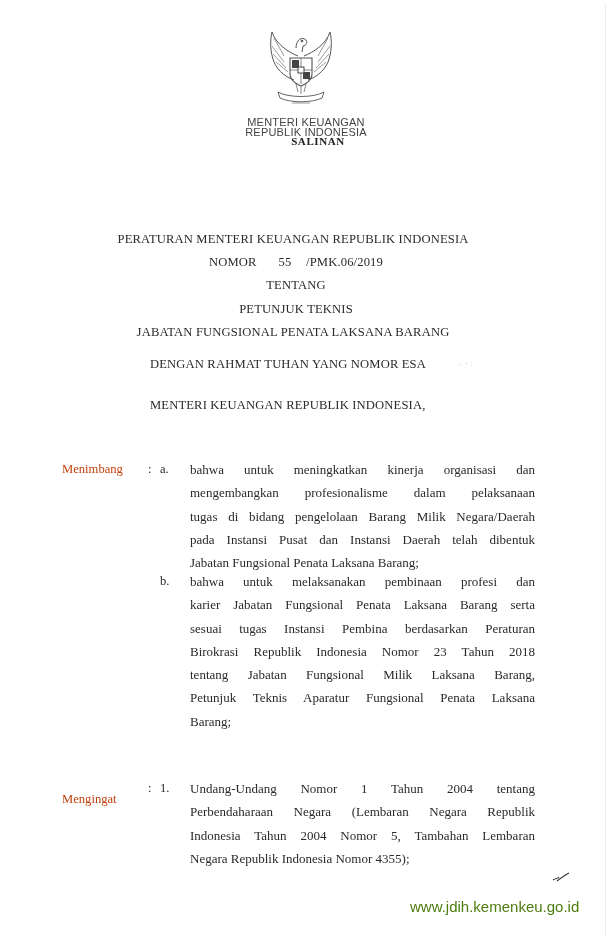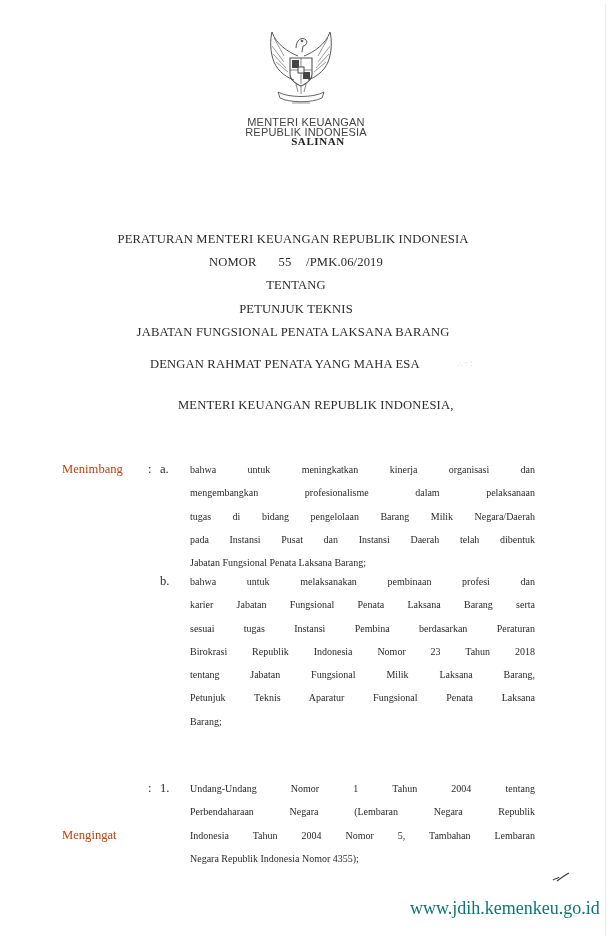--- a/index.html
+++ b/index.html
@@ -18,32 +18,32 @@
              font-size: 11px; letter-spacing: 0.6px; color: #222; }
   .title-line { position: absolute; left: 0; width: 612px; text-align: center;
                 font-family: "Liberation Serif", "DejaVu Serif", serif; font-size: 12.6px; color: #2a2a2a;
                 letter-spacing: 0.15px; }
   .t1 { top: 232px; left: -13px; }
   .t2 { top: 255px; left: -10px; word-spacing: 4px; }
   .t3 { top: 278px; left: -10px; }
   .t4 { top: 302px; left: -10px; }
   .t5 { top: 325px; left: -13px; }
   .t6 { top: 357px; left: 150px; width: auto; text-align: left; }
-  .t7 { top: 398px; left: 150px; width: auto; text-align: left; margin-left: 28px; }
+  .t7 { top: 398px; left: 150px; width: auto; text-align: left; }
   .scribble { position: absolute; font-size: 6px; color: #bbb; }
   .section-label { position: absolute; left: 62px; font-family: "Liberation Serif", "DejaVu Serif", serif;
                    font-size: 12.6px; color: #c2410c; }
   .colon { position: absolute; left: 148px; font-family: "Liberation Serif", "DejaVu Serif", serif; font-size: 12.6px; }
   .marker { position: absolute; left: 160px; font-family: "Liberation Serif", "DejaVu Serif", serif; font-size: 12.6px; }
   .para { position: absolute; left: 190px; width: 345px; font-family: "Liberation Serif", "DejaVu Serif", serif;
-          font-size: 10px; line-height: 23.3px; color: #2a2a2a; text-align: justify; }
+          font-size: 13px; line-height: 23.3px; color: #2a2a2a; text-align: justify; }
   .para .ln { display: block; text-align: justify; text-align-last: justify; height: 23.3px; white-space: nowrap; }
   .para .ln.last { text-align-last: left; font-family: Liberation Serif, serif; }
-  .footer-url { position: absolute; left: 410px; top: 898px; font-family: Liberation Serif, serif;
-                font-size: 18px; color: #0f766e; text-decoration: none; }
+  .footer-url { position: absolute; left: 410px; top: 898px; font-family: Liberation Sans, sans-serif;
+                font-size: 15px; color: #4d7c0f; text-decoration: none; }
   .paraf { position: absolute; left: 552px; top: 872px; width: 18px; height: 10px; }
 </style>
 </head>
 <body>
 
 <div class="page">
   <div class="edge-line"></div>
 
   <svg class="emblem" viewBox="0 0 78 80">
     <g fill="none" stroke="#555" stroke-width="1">
@@ -72,21 +72,21 @@
   <div class="header-org org1">MENTERI KEUANGAN</div>
   <div class="header-org org2">REPUBLIK INDONESIA</div>
   <div class="salinan">SALINAN</div>
 
   <div class="title-line t1">PERATURAN MENTERI KEUANGAN REPUBLIK INDONESIA</div>
   <div class="title-line t2" style="white-space:pre;">NOMOR   55  /PMK.06/2019</div>
   <div class="title-line t3">TENTANG</div>
   <div class="title-line t4">PETUNJUK TEKNIS</div>
   <div class="title-line t5">JABATAN FUNGSIONAL PENATA LAKSANA BARANG</div>
 
-  <div class="title-line t6">DENGAN RAHMAT PENATA YANG MAHA ESA</div>
+  <div class="title-line t6">DENGAN RAHMAT TUHAN YANG NOMOR ESA</div>
   <div class="scribble" style="left:458px; top:360px;">∴ ⁘ ⁚</div>
   <div class="title-line t7">MENTERI KEUANGAN REPUBLIK INDONESIA,</div>
 
   <div class="section-label" style="top:462px;">Menimbang</div>
   <div class="colon" style="top:462px;">:</div>
 
   <div class="marker" style="top:462px;">a.</div>
   <div class="para" style="top:458px;">
     <span class="ln">bahwa untuk meningkatkan kinerja organisasi dan</span>
     <span class="ln">mengembangkan profesionalisme dalam pelaksanaan</span>
@@ -99,21 +99,21 @@
   <div class="para" style="top:570px;">
     <span class="ln">bahwa untuk melaksanakan pembinaan profesi dan</span>
     <span class="ln">karier Jabatan Fungsional Penata Laksana Barang serta</span>
     <span class="ln">sesuai tugas Instansi Pembina berdasarkan Peraturan</span>
     <span class="ln">Birokrasi Republik Indonesia Nomor 23 Tahun 2018</span>
     <span class="ln">tentang Jabatan Fungsional Milik Laksana Barang,</span>
     <span class="ln">Petunjuk Teknis Aparatur Fungsional Penata Laksana</span>
     <span class="ln last">Barang;</span>
   </div>
 
-  <div class="section-label" style="top:828px;">Mengingat</div>
+  <div class="section-label" style="top:792px;">Mengingat</div>
   <div class="colon" style="top:781px;">:</div>
   <div class="marker" style="top:781px;">1.</div>
   <div class="para" style="top:777px;">
     <span class="ln">Undang-Undang Nomor 1 Tahun 2004 tentang</span>
     <span class="ln">Perbendaharaan Negara (Lembaran Negara Republik</span>
     <span class="ln">Indonesia Tahun 2004 Nomor 5, Tambahan Lembaran</span>
     <span class="ln last">Negara Republik Indonesia Nomor 4355);</span>
   </div>
 
   <svg class="paraf" viewBox="0 0 18 10">

